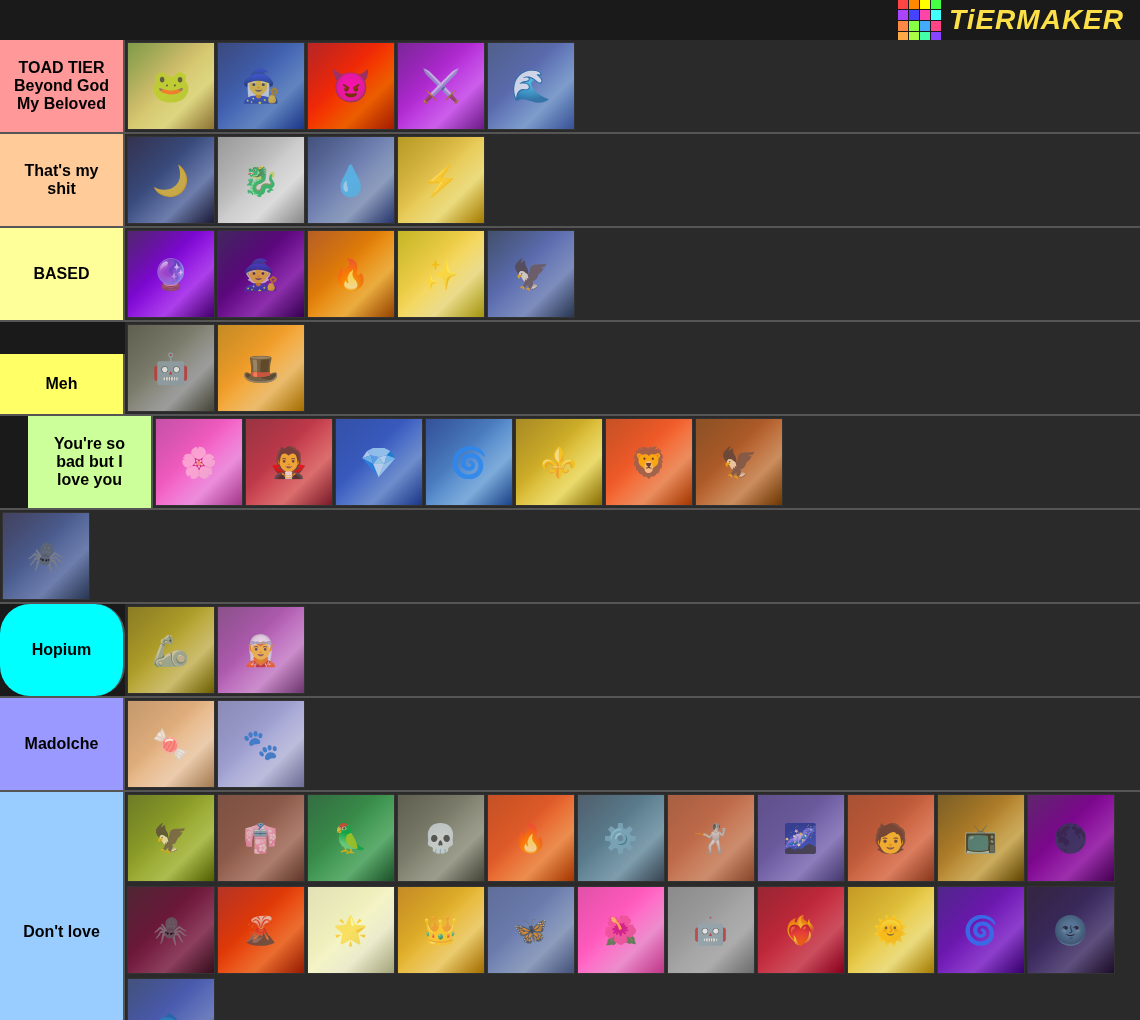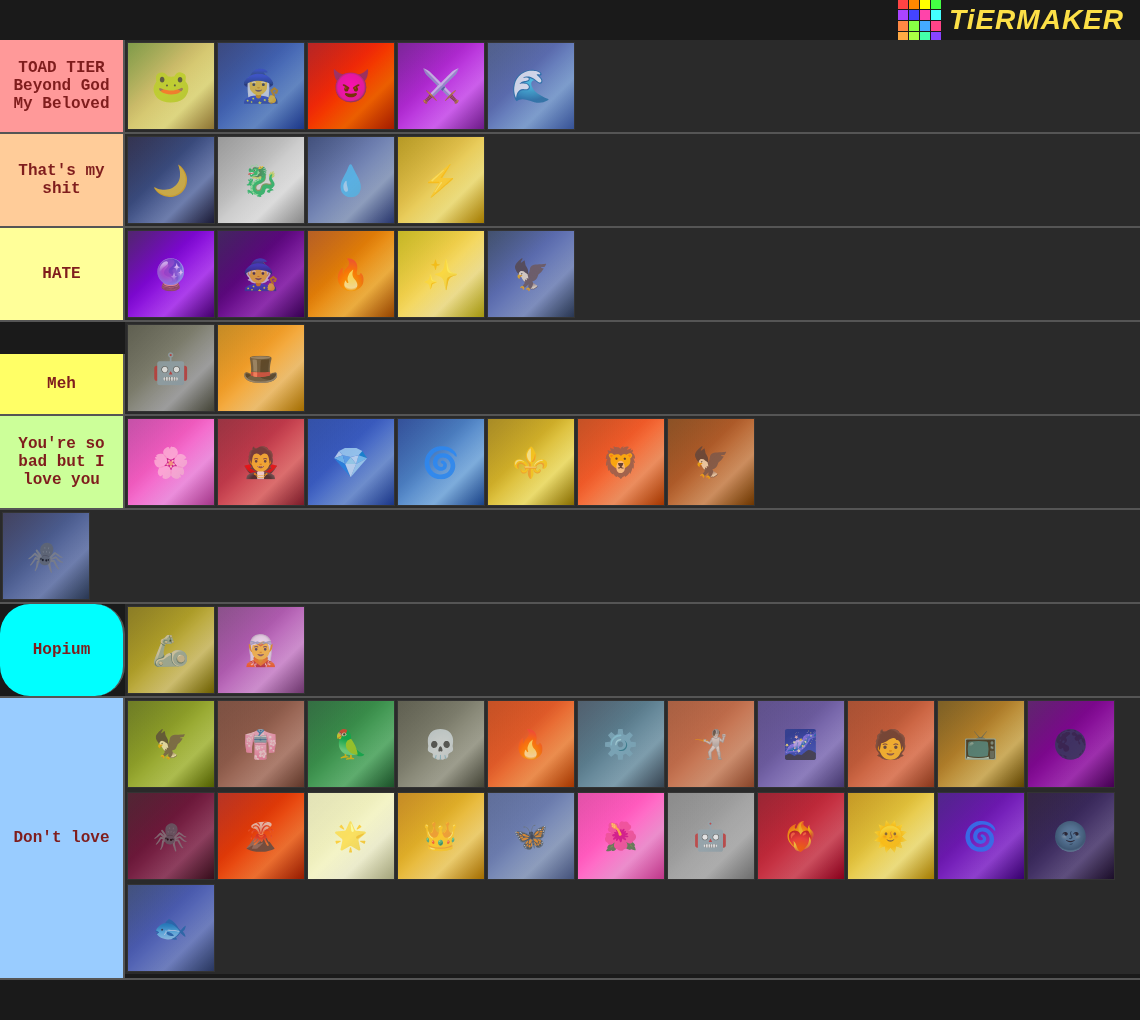--- a/index.html
+++ b/index.html
@@ -53,25 +53,24 @@
 
     .tier-label {
       width: 125px;
       min-width: 125px;
       display: flex;
       align-items: center;
       justify-content: center;
       text-align: center;
       font-size: 16px;
       font-weight: bold;
-      color: #7f1d1d;
+      color: #000000;
       padding: 4px;
       border-right: 2px solid #555;
       word-break: break-word;
-      font-family: Liberation Mono, monospace;
     }
 
     .tier-content {
       display: flex;
       flex-wrap: wrap;
       flex: 1;
       background: #2a2a2a;
       align-items: flex-start;
       padding: 2px;
       gap: 2px;
@@ -82,21 +81,21 @@
       height: 88px;
       overflow: hidden;
       flex-shrink: 0;
     }
 
     
     .tier-toad-beyond { background-color: #ff9999; }
     .tier-thats-my    { background-color: #ffcc99; }
     .tier-based       { background-color: #ffff99; }
     .tier-meh         { background-color: #ffff66; margin-top: 32px; }
-    .tier-youre-bad   { background-color: #ccff99; }
+    .tier-youre-bad   { background-color: #ccff99; margin-left: 28px; }
     .tier-toad-hate   { background-color: #66ff66; }
     .tier-hopium      { background-color: #00ffff; border-radius: 30px; }
     .tier-madolche    { background-color: #9999ff; }
     .tier-dont-know   { background-color: #99ccff; }
 
     
     .card-item {
       position: relative;
       border: 1px solid #333;
     }
@@ -215,21 +214,21 @@
         <div class="card-item" style="background:linear-gradient(135deg,#aa8800 0%,#ddbb44 40%,#ffee88 70%,#cc9900 100%)">
           <div class="card-inner">
             <span style="font-size:30px">⚡</span>
           </div>
         </div>
       </div>
     </div>
 
     <div class="tier-row">
       <div class="tier-label tier-based">
-        <span>HATE</span>
+        <span>BASED</span>
       </div>
       <div class="tier-content">
         <div class="card-item" style="background:linear-gradient(135deg,#330055 0%,#7700cc 40%,#bb44ff 70%,#550088 100%)">
           <div class="card-inner">
             <span style="font-size:30px">🔮</span>
           </div>
         </div>
         <div class="card-item" style="background:linear-gradient(135deg,#220044 0%,#550077 40%,#9933bb 70%,#440066 100%)">
           <div class="card-inner">
             <span style="font-size:30px">🧙</span>
@@ -337,20 +336,37 @@
           </div>
         </div>
         <div class="card-item" style="background:linear-gradient(135deg,#773377 0%,#aa55aa 40%,#dd99dd 70%,#884488 100%)">
           <div class="card-inner">
             <span style="font-size:30px">🧝</span>
           </div>
         </div>
       </div>
     </div>
 
+    <div class="tier-row">
+      <div class="tier-label tier-madolche">
+        <span>Madolche</span>
+      </div>
+      <div class="tier-content">
+        <div class="card-item" style="background:linear-gradient(135deg,#bb8855 0%,#ddaa77 40%,#ffddbb 70%,#cc9966 100%)">
+          <div class="card-inner">
+            <span style="font-size:30px">🍬</span>
+          </div>
+        </div>
+        <div class="card-item" style="background:linear-gradient(135deg,#7777aa 0%,#9999cc 40%,#ccccee 70%,#8888bb 100%)">
+          <div class="card-inner">
+            <span style="font-size:30px">🐾</span>
+          </div>
+        </div>
+      </div>
+    </div>
 
     <div class="tier-row" style="min-height:280px; align-items:flex-start;">
       <div class="tier-label tier-dont-know" style="min-height:280px;">
         <span>Don't love</span>
       </div>
       <div class="tier-content" style="flex-direction:column; align-items:flex-start; padding:2px;">
 
         <div style="display:flex; flex-wrap:nowrap; gap:2px;">
           <div class="card-item" style="background:linear-gradient(135deg,#556600 0%,#889922 40%,#bbcc55 70%,#667700 100%)">
             <div class="card-inner">

